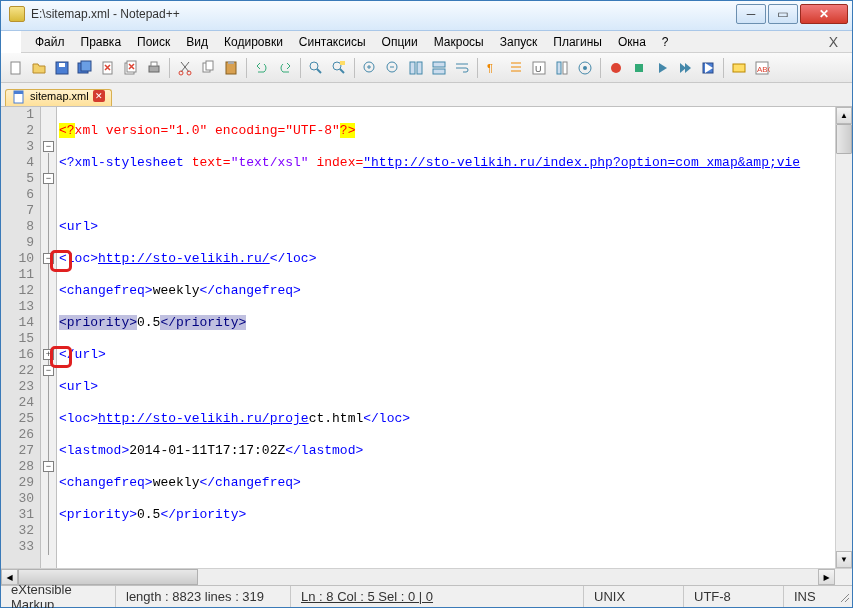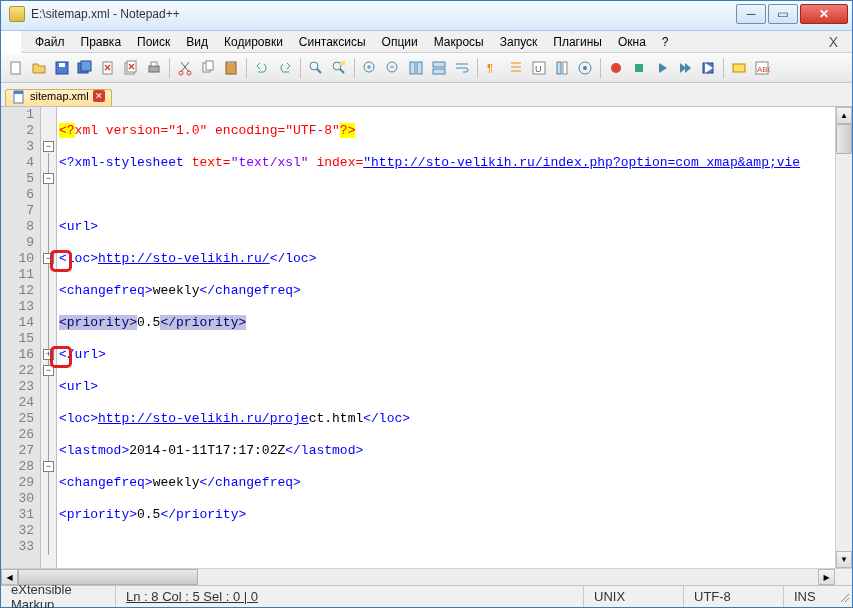--- a/index.html
+++ b/index.html
@@ -391,20 +391,21 @@
     <div class="hbtn">◀</div>
     <div class="htrack">
         <div class="hthumb"></div>
       </div>
     <div class="hbtn">▶</div>
     <div class="corner"></div>
   </div>
 
   <div class="statusbar">
     <div class="panel" style="width:115px">eXtensible Markup</div>
+    <div class="panel" style="width:175px">length : 8823    lines : 319</div>
     <div class="panel wide">Ln : 8    Col : 5    Sel : 0 | 0</div>
     <div class="panel" style="width:100px">UNIX</div>
     <div class="panel" style="width:100px">UTF-8</div>
     <div class="panel" style="width:50px;border-right:none">INS</div>
     <div class="grip">
         <svg width="12" height="12">
           <path d="M11 3L3 11M11 7L7 11M11 11" stroke="#888"></path>
         </svg>
       </div>
   </div>

